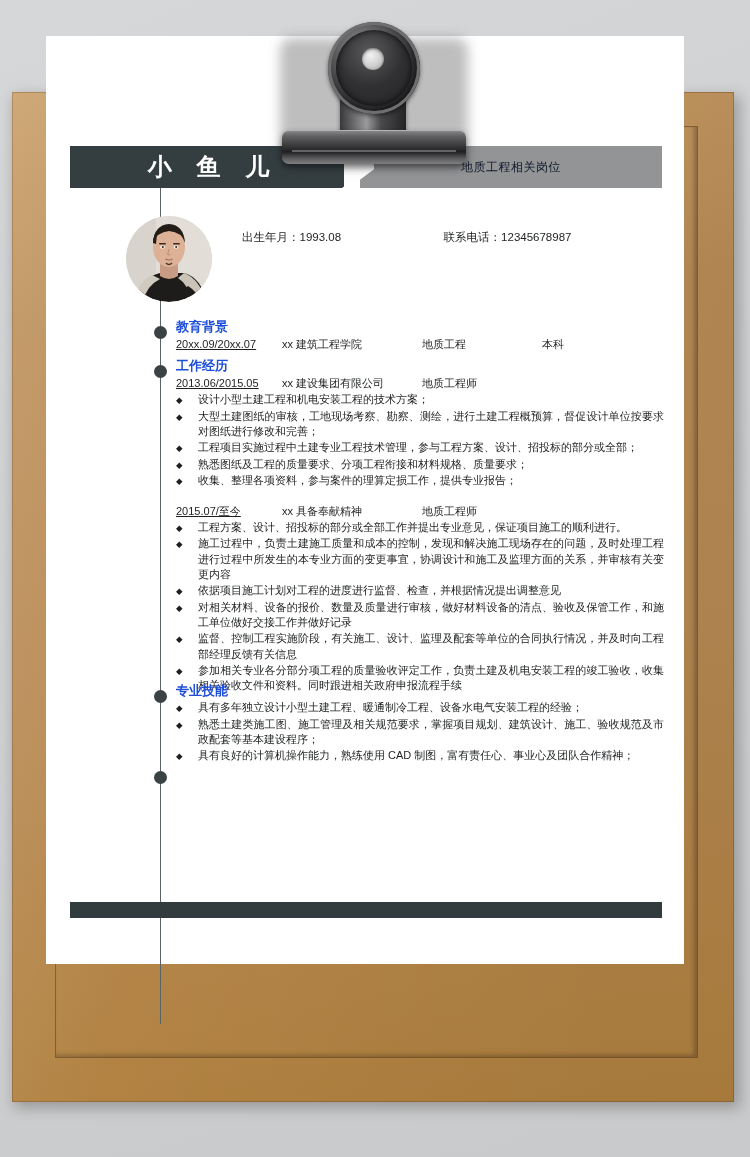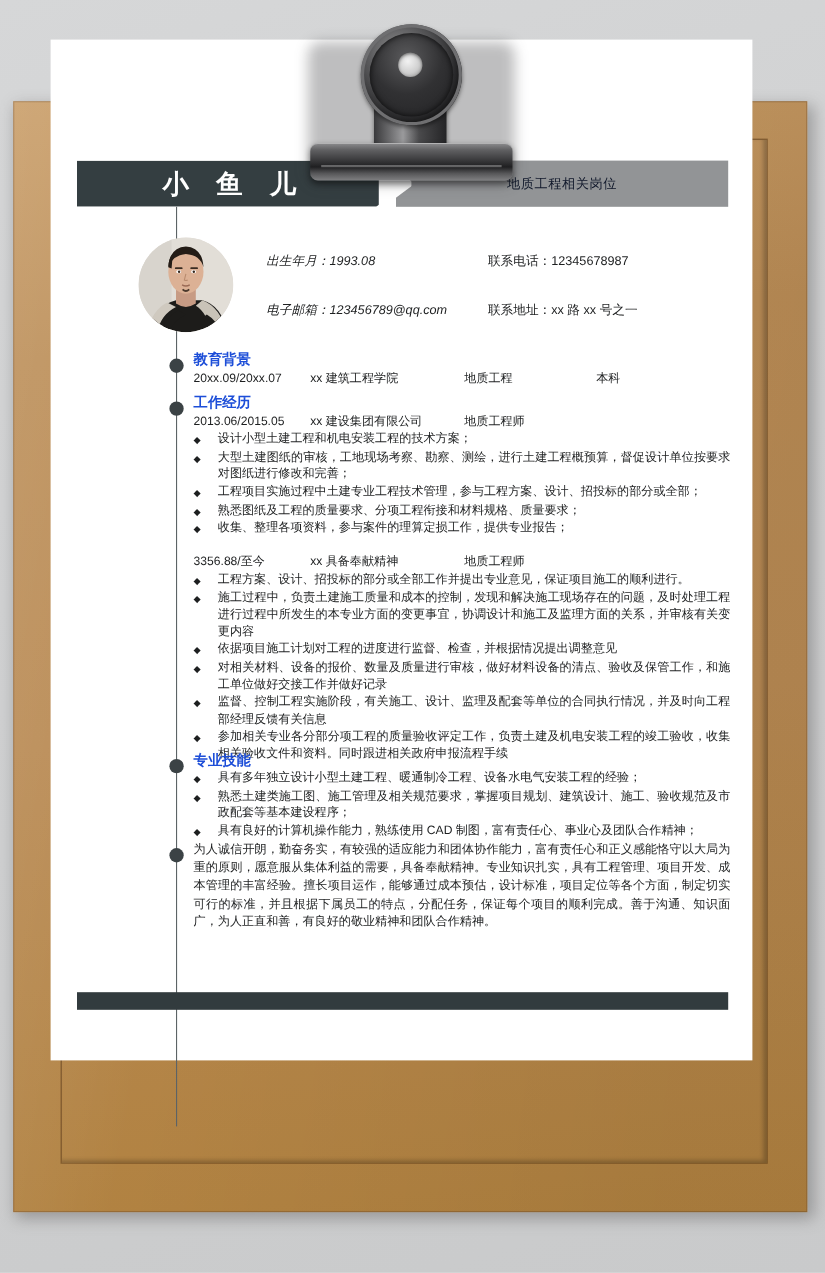--- a/index.html
+++ b/index.html
@@ -73,29 +73,29 @@
 
   
   .photo{position:absolute;left:80px;top:180px;width:86px;height:86px;border-radius:50%;
      overflow:hidden;background:#ded9d2;}
   .photo svg{display:block;width:86px;height:86px;}
 
   .contact{position:absolute;left:196px;top:186px;width:420px;height:78px;
      font-size:11.5px;color:#1d1f20;}
   .contact .row{position:absolute;left:0;width:420px;display:flex;}
   .contact .r1{top:8px;} .contact .r2{top:52px;}
-  .c-a{width:186px;font-style:italic;} .c-b{width:234px;margin-left:28px;}
+  .c-a{width:186px;} .c-b{width:234px;margin-left:28px;}
 
   
   .sec{position:absolute;left:130px;}
   .sec-dot{position:absolute;left:108px;width:13px;height:13px;border-radius:50%;
      background:#3b4245;}
   .sec-title{font-size:13px;font-weight:bold;color:#1d4ed8;line-height:16px;margin:0 0 1px 0;}
   .job-line{font-size:11px;color:#1d1f20;line-height:16px;display:flex;margin-bottom:1px;}
-  .job-line .d{width:106px;} .job-line .c{width:140px;} .job-line .p{width:120px;}
+  .job-line .d{width:106px;text-decoration:underline;} .job-line .c{width:140px;} .job-line .p{width:120px;}
   .bl{display:flex;font-size:11px;color:#1d1f20;line-height:15.5px;margin-bottom:.5px;}
   .bl .dm{width:22px;flex:0 0 22px;text-align:left;font-size:8.5px;line-height:16px;color:#1d1f20;}
   .bl .tx{flex:1;text-align:justify;}
   .para{font-size:11px;color:#1d1f20;line-height:16.5px;text-align:justify;}
 
   
   .footer-bar{position:absolute;left:24px;top:866px;width:592px;height:16px;background:#323b3e;}
 </style>
 </head>
 <body>
@@ -162,28 +162,20 @@
 
       <div class="contact">
         <div class="row r1">
           <div class="c-a">
             <span>出生年月：</span><span>1993.08</span>
           </div>
           <div class="c-b">
             <span>联系电话：</span><span>12345678987</span>
           </div>
         </div>
-        <div class="row r2">
-          <div class="c-a">
-            <span>电子邮箱：</span><span>123456789@qq.com</span>
-          </div>
-          <div class="c-b">
-            <span>联系地址：</span><span>xx 路 xx 号之一</span>
-          </div>
-        </div>
       </div>
 
       <div class="sec-dot" style="top:290px"></div>
       <div class="sec" style="top:283px;width:490px">
         <div class="sec-title">教育背景</div>
         <div class="job-line">
           <span class="d">20xx.09/20xx.07</span>
           <span class="c">xx 建筑工程学院</span>
           <span class="p">地质工程</span>
           <span>本科</span>
@@ -219,21 +211,21 @@
           <div class="bl">
               <span class="dm">◆</span>
               <span class="tx">收集、整理各项资料，参与案件的理算定损工作，提供专业报告；</span>
             </div>
         </div>
 
         <div style="height:13px"></div>
 
         <div>
           <div class="job-line">
-            <span class="d">3356.88/至今</span>
+            <span class="d">2015.07/至今</span>
             <span class="c">xx 具备奉献精神</span>
             <span>地质工程师</span>
           </div>
           <div class="bl">
               <span class="dm">◆</span>
               <span class="tx">工程方案、设计、招投标的部分或全部工作并提出专业意见，保证项目施工的顺利进行。</span>
             </div>
           <div class="bl">
               <span class="dm">◆</span>
               <span class="tx">施工过程中，负责土建施工质量和成本的控制，发现和解决施工现场存在的问题，及时处理工程进行过程中所发生的本专业方面的变更事宜，协调设计和施工及监理方面的关系，并审核有关变更内容</span>
@@ -269,21 +261,20 @@
             <span class="tx">熟悉土建类施工图、施工管理及相关规范要求，掌握项目规划、建筑设计、施工、验收规范及市政配套等基本建设程序；</span>
           </div>
         <div class="bl">
             <span class="dm">◆</span>
             <span class="tx">具有良好的计算机操作能力，熟练使用 CAD 制图，富有责任心、事业心及团队合作精神；</span>
           </div>
       </div>
 
       <div class="sec-dot" style="top:735px"></div>
       <div class="sec" style="top:728px;width:488px">
-        <div class="para">为人诚信开朗，勤奋务实，有较强的适应能力和团体协作能力，富有责任心和正义感能恪守以大局为重的原则，愿意服从集体利益的需要，具备奉献精神。专业知识扎实，具有工程管理、项目开发、成本管理的丰富经验。擅长项目运作，能够通过成本预估，设计标准，项目定位等各个方面，制定切实可行的标准，并且根据下属员工的特点，分配任务，保证每个项目的顺利完成。善于沟通、知识面广，为人正直和善，有良好的敬业精神和团队合作精神。</div>
       </div>
 
       <div class="footer-bar"></div>
 
     </div>
   </div>
 
   <div class="clip">
     <div class="clip-shadow"></div>
     <div class="clip-neck"></div>

